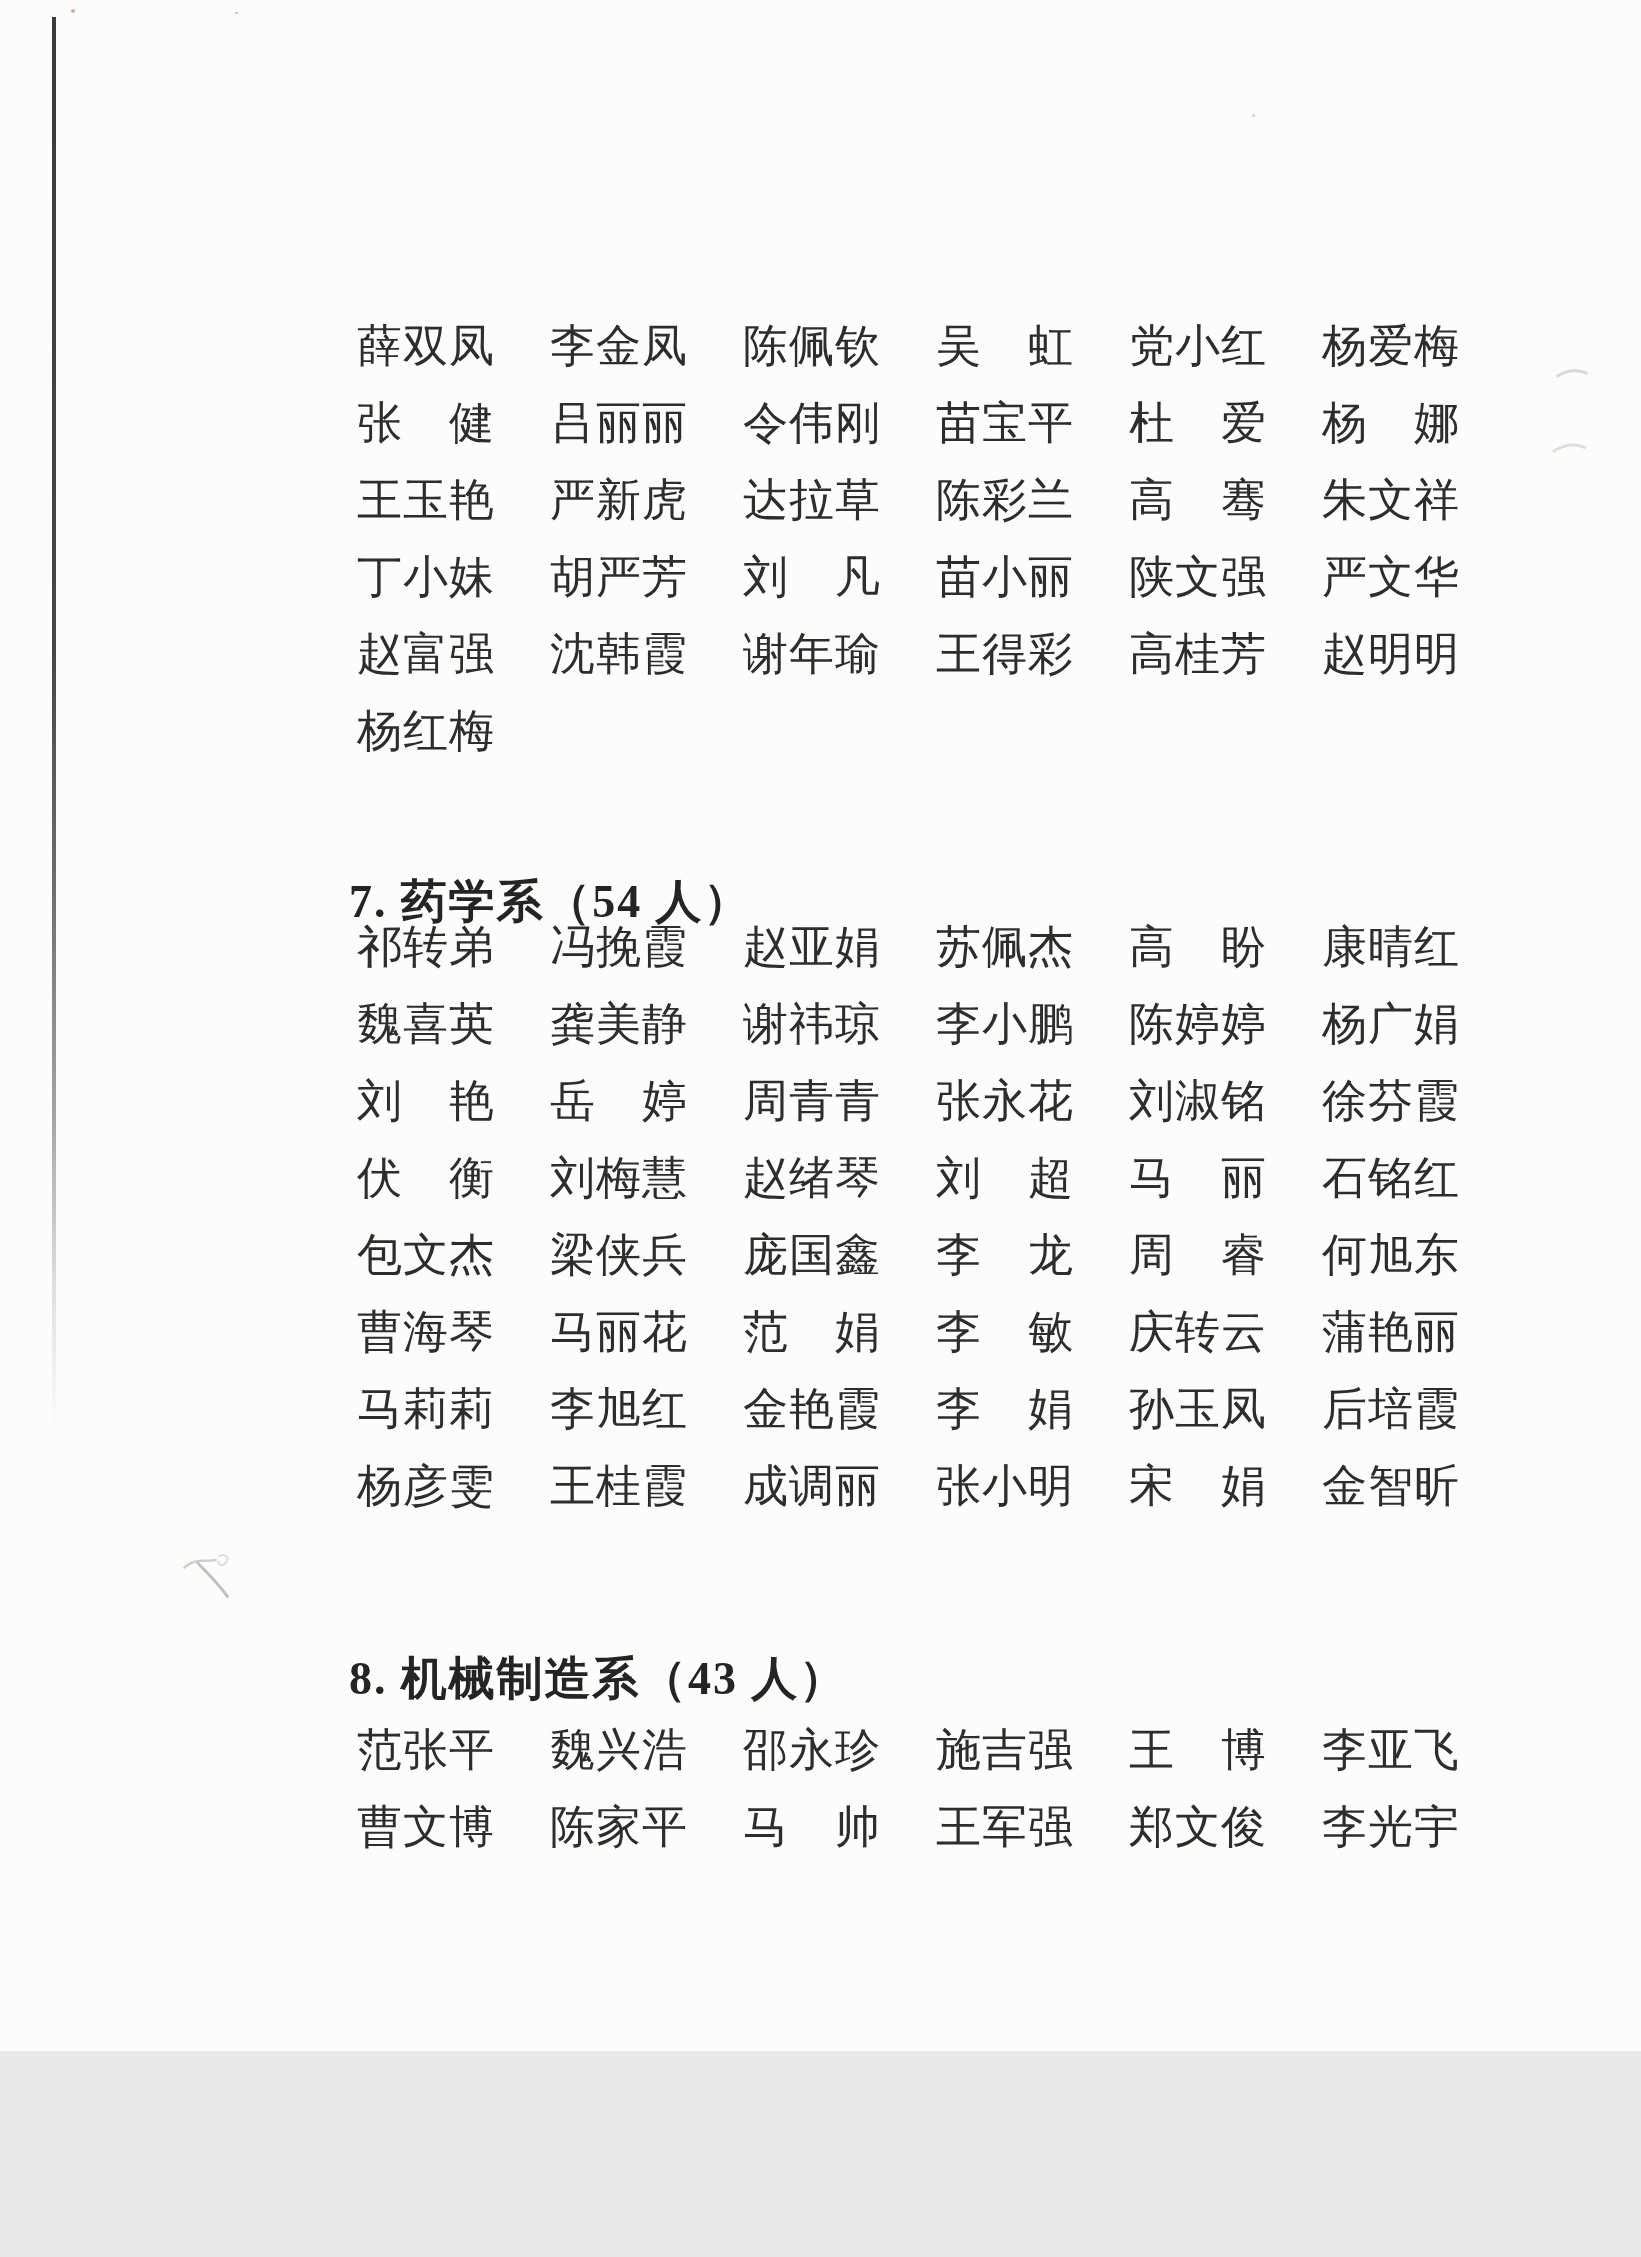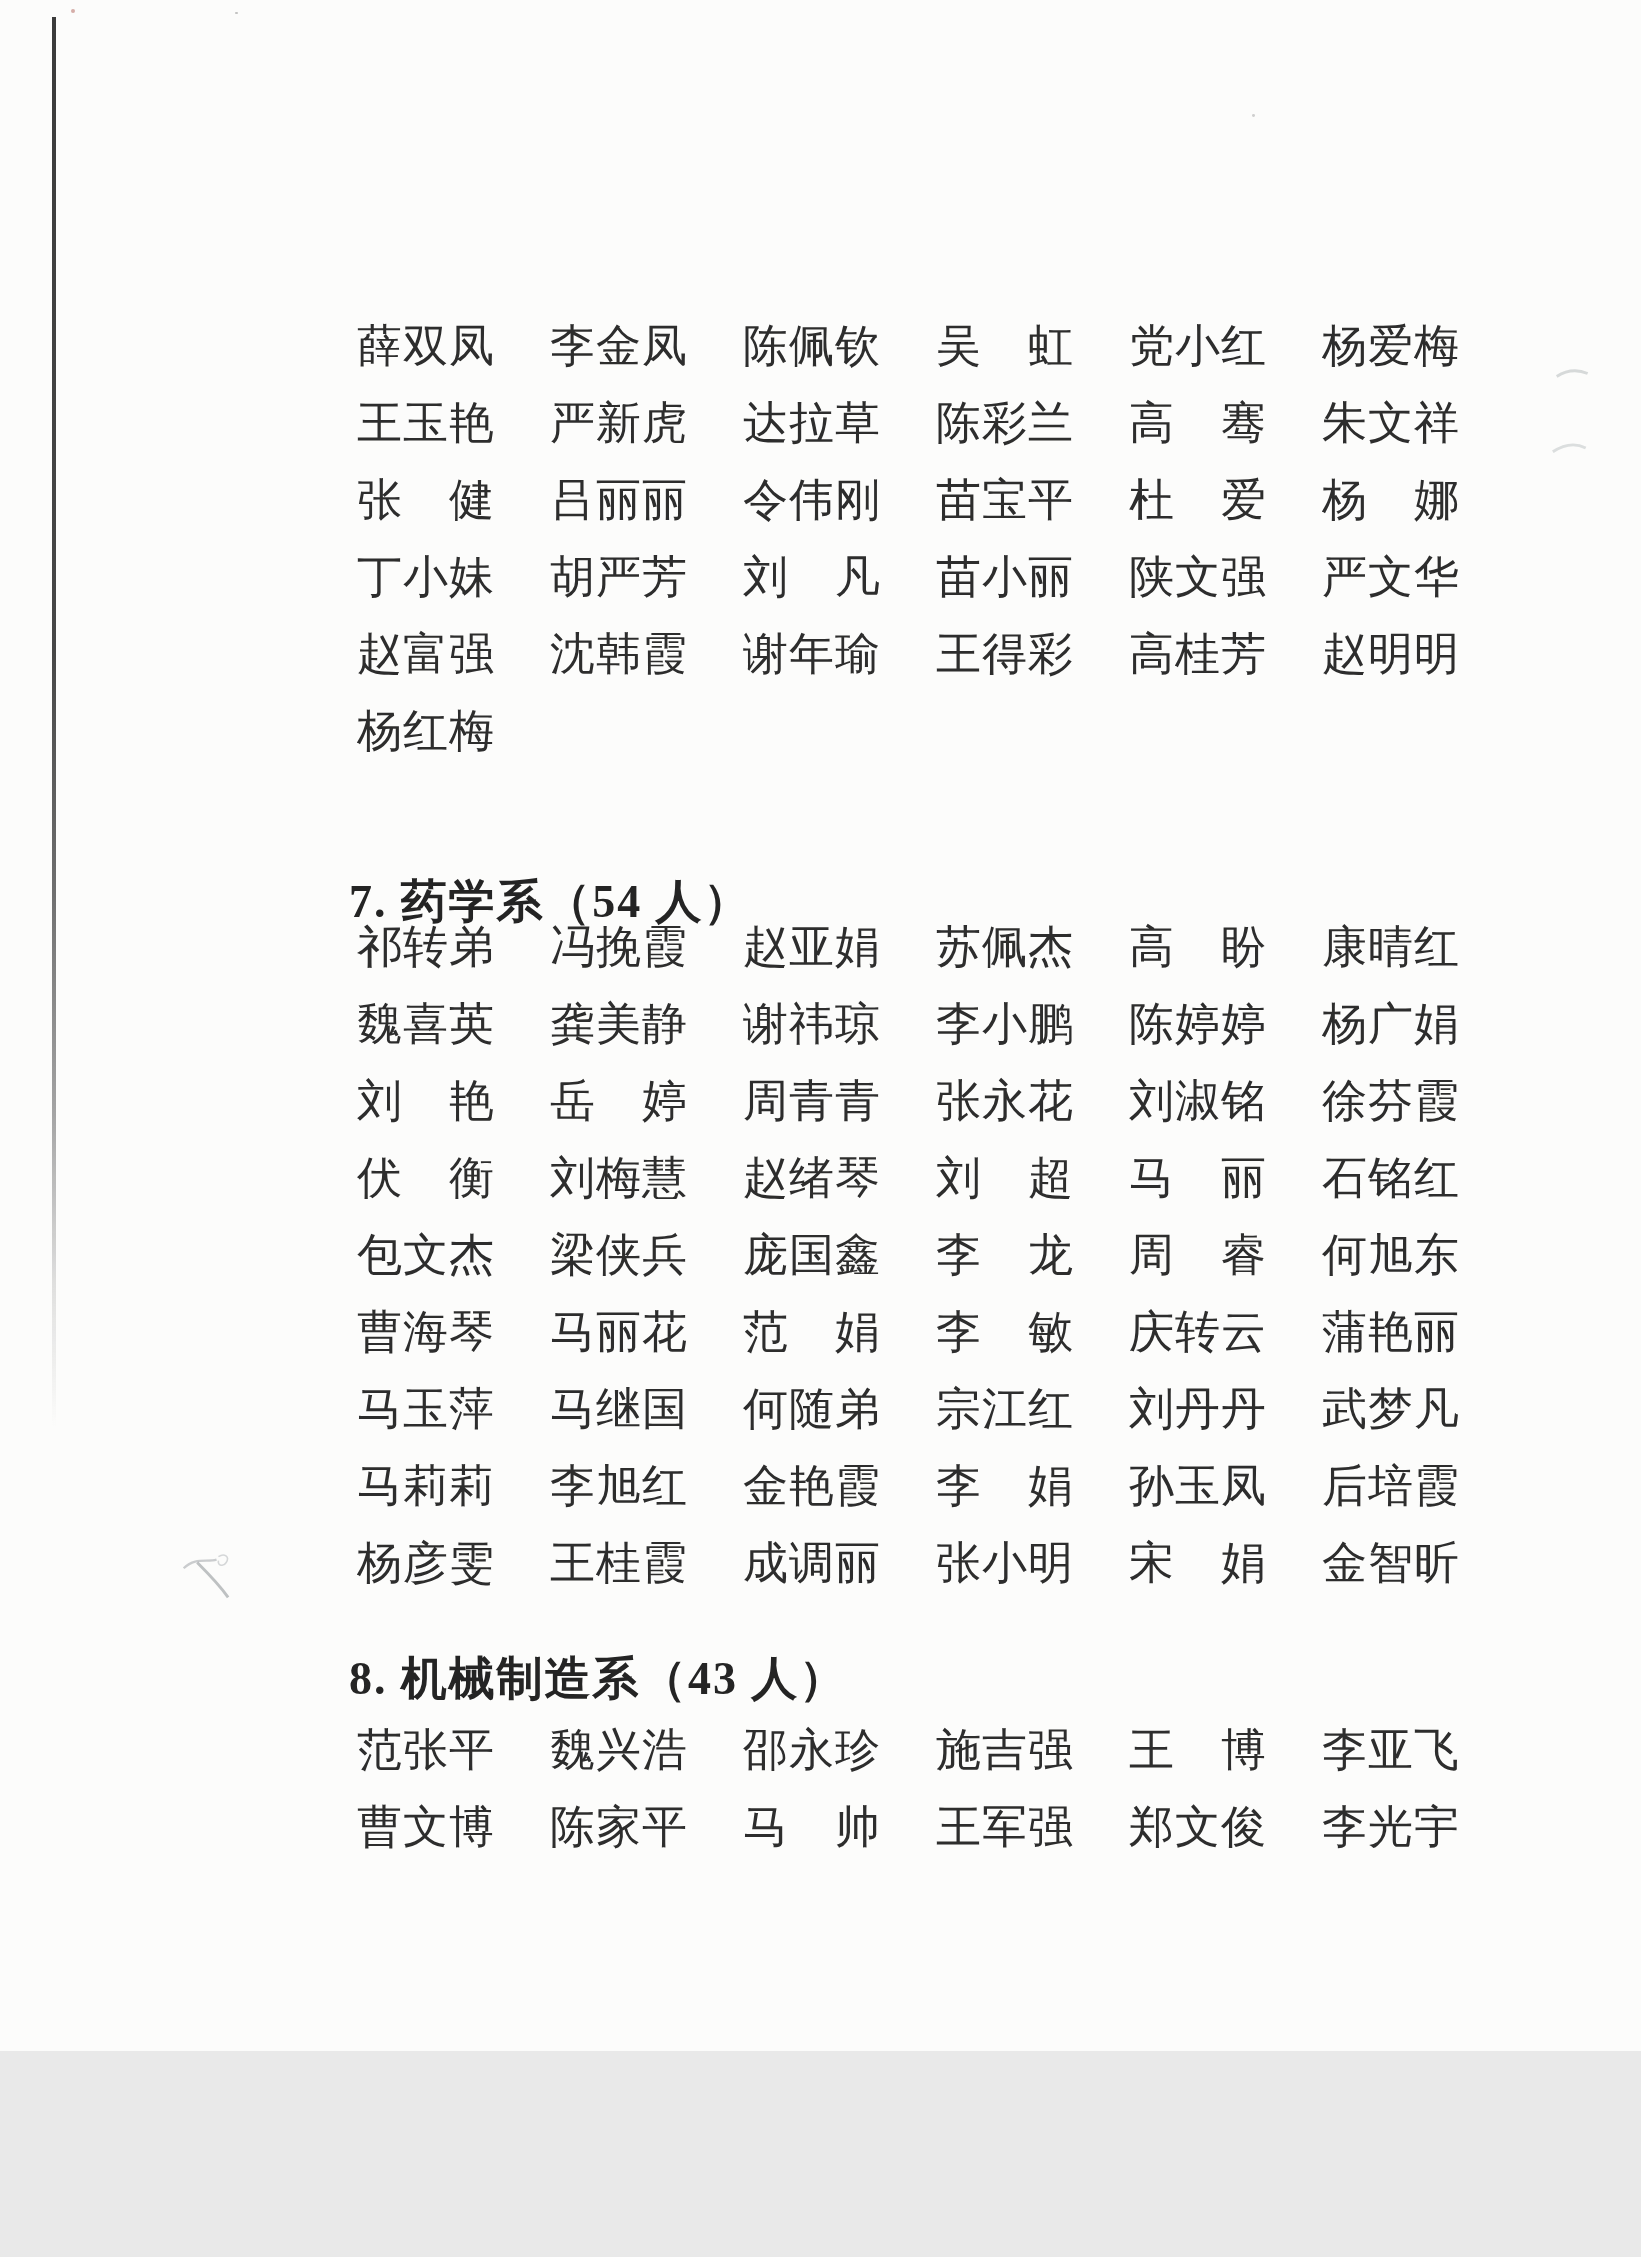--- a/index.html
+++ b/index.html
@@ -107,36 +107,36 @@
   <div class="block" style="top:307px;">
       <div class="name-row">
         <span class="name-cell">薛双凤</span>
         <span class="name-cell">李金凤</span>
         <span class="name-cell">陈佩钦</span>
         <span class="name-cell">吴　虹</span>
         <span class="name-cell">党小红</span>
         <span class="name-cell">杨爱梅</span>
       </div>
       <div class="name-row">
+        <span class="name-cell">张　健</span>
+        <span class="name-cell">吕丽丽</span>
+        <span class="name-cell">令伟刚</span>
+        <span class="name-cell">苗宝平</span>
+        <span class="name-cell">杜　爱</span>
+        <span class="name-cell">杨　娜</span>
+      </div>
+      <div class="name-row">
         <span class="name-cell">王玉艳</span>
         <span class="name-cell">严新虎</span>
         <span class="name-cell">达拉草</span>
         <span class="name-cell">陈彩兰</span>
         <span class="name-cell">高　骞</span>
         <span class="name-cell">朱文祥</span>
       </div>
       <div class="name-row">
-        <span class="name-cell">张　健</span>
-        <span class="name-cell">吕丽丽</span>
-        <span class="name-cell">令伟刚</span>
-        <span class="name-cell">苗宝平</span>
-        <span class="name-cell">杜　爱</span>
-        <span class="name-cell">杨　娜</span>
-      </div>
-      <div class="name-row">
         <span class="name-cell">丁小妹</span>
         <span class="name-cell">胡严芳</span>
         <span class="name-cell">刘　凡</span>
         <span class="name-cell">苗小丽</span>
         <span class="name-cell">陕文强</span>
         <span class="name-cell">严文华</span>
       </div>
       <div class="name-row">
         <span class="name-cell">赵富强</span>
         <span class="name-cell">沈韩霞</span>
@@ -194,28 +194,20 @@
       </div>
       <div class="name-row">
         <span class="name-cell">曹海琴</span>
         <span class="name-cell">马丽花</span>
         <span class="name-cell">范　娟</span>
         <span class="name-cell">李　敏</span>
         <span class="name-cell">庆转云</span>
         <span class="name-cell">蒲艳丽</span>
       </div>
       <div class="name-row">
-        <span class="name-cell">马玉萍</span>
-        <span class="name-cell">马继国</span>
-        <span class="name-cell">何随弟</span>
-        <span class="name-cell">宗江红</span>
-        <span class="name-cell">刘丹丹</span>
-        <span class="name-cell">武梦凡</span>
-      </div>
-      <div class="name-row">
         <span class="name-cell">马莉莉</span>
         <span class="name-cell">李旭红</span>
         <span class="name-cell">金艳霞</span>
         <span class="name-cell">李　娟</span>
         <span class="name-cell">孙玉凤</span>
         <span class="name-cell">后培霞</span>
       </div>
       <div class="name-row">
         <span class="name-cell">杨彦雯</span>
         <span class="name-cell">王桂霞</span>

